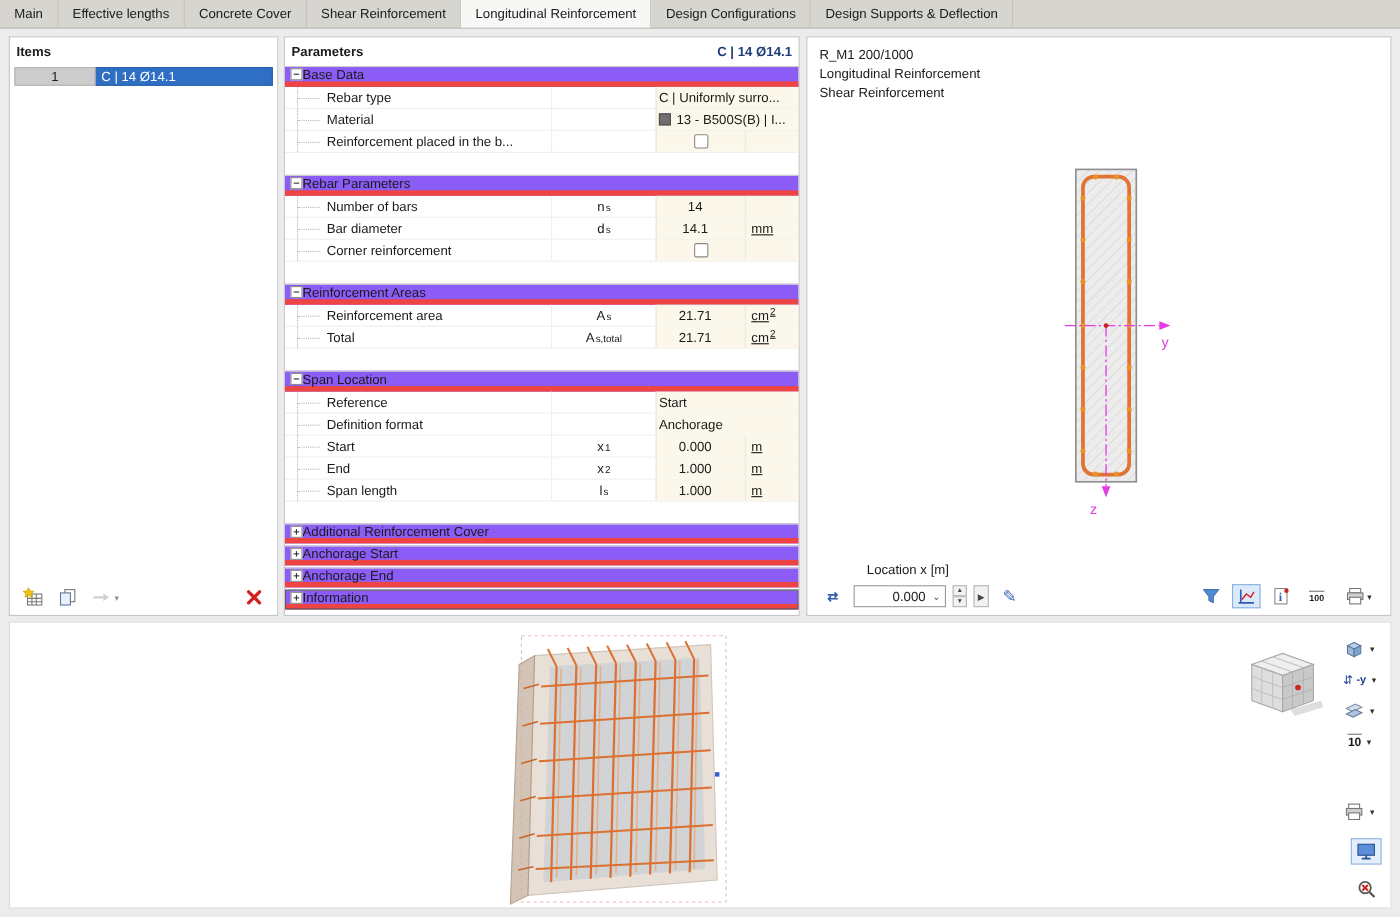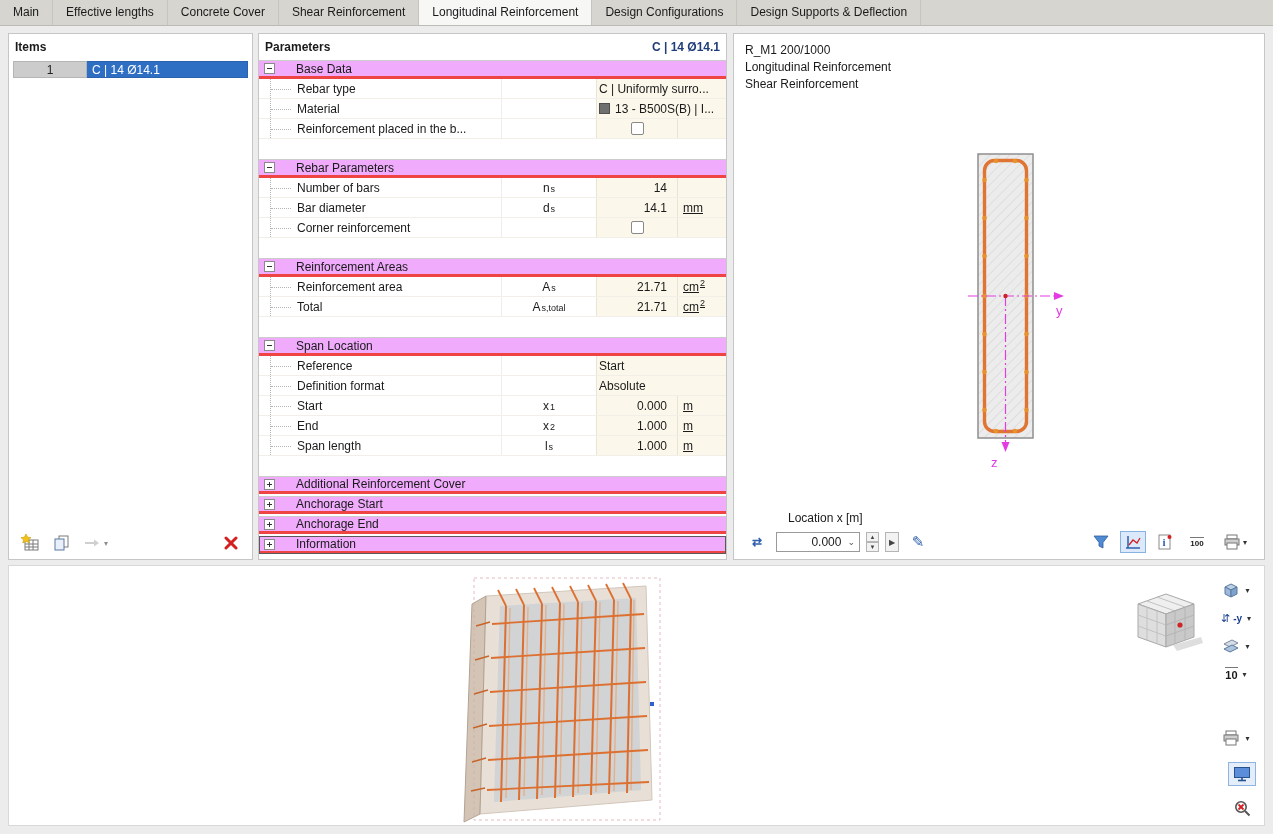--- a/index.html
+++ b/index.html
@@ -38,35 +38,35 @@
   .items-num { width:74px; background:#cccccc; border:1px solid #b5b5b5; text-align:center; color:#222; }
   .items-val { flex:1; background:#2e6fc4; color:#fff; padding-left:5px; border:1px solid #2a62ad; border-left:none; white-space:nowrap; overflow:hidden; }
   .items-toolbar { position:absolute; left:8px; right:8px; bottom:4px; height:24px; display:flex; align-items:center; gap:5px; }
   .tool-btn { width:26px; height:22px; display:flex; align-items:center; justify-content:center; background:transparent; border:1px solid transparent; cursor:pointer; }
   .tool-btn.split { width:34px; gap:2px; }
   .tool-btn.disabled { opacity:.55; cursor:default; }
   .spacer { flex:1; }
   
   .pgrid { position:absolute; left:0; right:0; top:26px; bottom:0; overflow:hidden; }
   .grp {
-    height:19px; background:#f0abfc; border-top:1px solid #cccccc; border-bottom:3px solid #ef4444;
-    display:flex; align-items:center; gap:21px; padding-left:5px;
+    height:19px; background:#8b5cf6; border-top:1px solid #cccccc; border-bottom:5px solid #ef4444;
+    display:flex; align-items:center; gap:0; padding-left:5px;
   }
   .grp.collapsed { height:18px; margin-bottom:2px; }
   .grp.focused { outline:1px solid #5a5a5a; outline-offset:-1px; }
   .expander { width:11px; height:11px; background:#fff; border:1px solid #8a8a8a; position:relative; flex:0 0 auto; cursor:pointer; }
   .expander::before { content:""; position:absolute; left:2px; right:2px; top:4px; height:1px; background:#333; }
   .expander.plus::after { content:""; position:absolute; top:2px; bottom:2px; left:4px; width:1px; background:#333; }
   .gap20 { height:20px; }
   .prow { height:20px; display:flex; align-items:stretch; border-bottom:1px solid #f1efe8; position:relative; }
   .prow::before { content:""; position:absolute; left:11px; top:0; bottom:0; border-left:1px dotted #b5b5b5; }
   .c-label { width:242px; padding-left:38px; display:flex; align-items:center; white-space:nowrap; overflow:hidden; position:relative; }
   .c-label::before { content:""; position:absolute; left:12px; top:50%; width:20px; border-top:1px dotted #b5b5b5; }
   .c-sym  { width:95px;  display:flex; align-items:center; justify-content:center; border-left:1px solid #ededed; }
-  .c-val  { width:81px;  display:flex; align-items:center; justify-content:flex-end; padding-right:10px; background:#fbf7ea; border-left:1px solid #e8e4d6; }
+  .c-val  { width:81px;  display:flex; align-items:center; justify-content:center; padding-right:10px; background:#fbf7ea; border-left:1px solid #e8e4d6; }
   .c-val.center { justify-content:center; padding-right:0; }
   .c-unit { flex:1; display:flex; align-items:center; padding-left:5px; background:#fbf7ea; border-left:1px solid #e8e4d6;text-decoration:underline; }
   .c-flexval { flex:1; display:flex; align-items:center; gap:5px; padding-left:2px; background:#fbf7ea; border-left:1px solid #e8e4d6; white-space:nowrap; overflow:hidden; }
   sub.s { font-size:9px; line-height:1; align-self:flex-end; margin:0 0 3px 1px; }
   sup.s { font-size:9px; line-height:1; align-self:flex-start; margin:2px 0 0 1px; }
   .checkbox { width:13px; height:13px; background:#fff; border:1px solid #898989; border-radius:2px; cursor:pointer; }
   .swatch { width:11px; height:11px; background:#6f6f6f; border:1px solid #4e4e4e; flex:0 0 auto; }
   
   .info-lines { padding:8px 0 0 11px; line-height:17px; }
   .loc-label { position:absolute; left:54px; top:477px; }
@@ -263,21 +263,21 @@
       <div class="c-label">Reference</div>
       <div class="c-sym"></div>
       <div class="c-flexval">
           <span>Start</span>
         </div>
     </div>
     <div class="prow">
       <div class="c-label">Definition format</div>
       <div class="c-sym"></div>
       <div class="c-flexval">
-          <span>Absolute</span>
+          <span>Anchorage</span>
         </div>
     </div>
     <div class="prow">
       <div class="c-label">Start</div>
       <div class="c-sym">
           <span>x</span>
           <sub class="s">1</sub>
         </div>
       <div class="c-val">
           <span>0.000</span>

